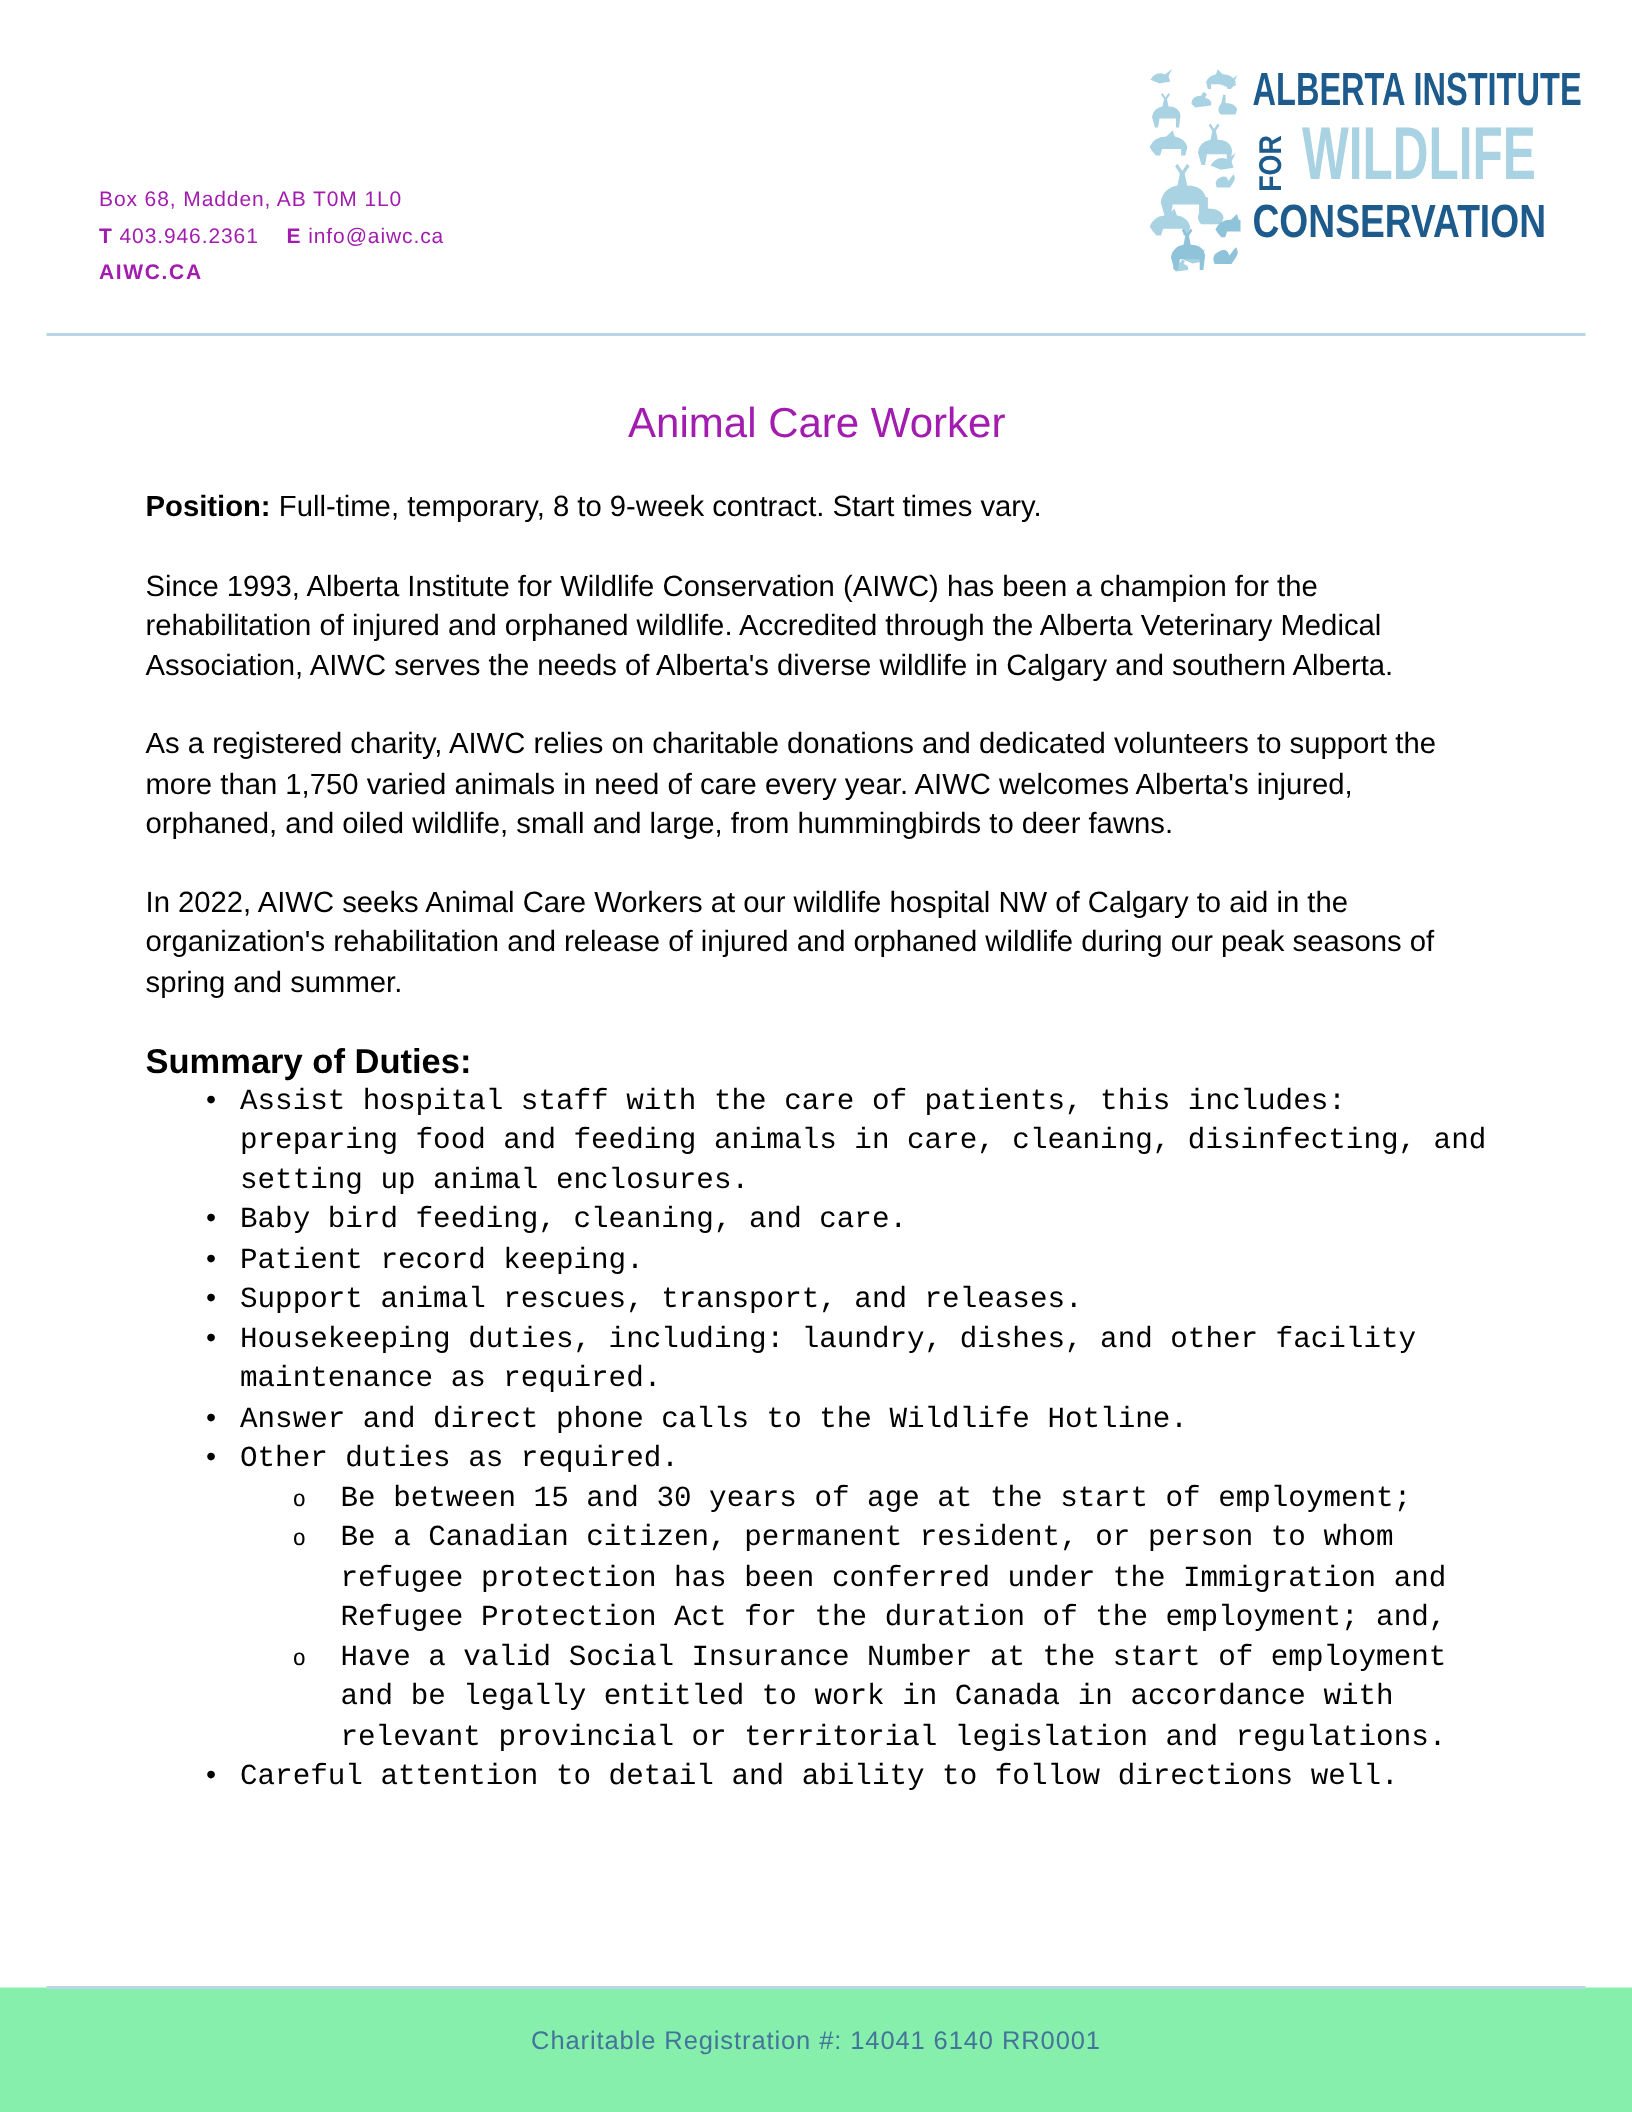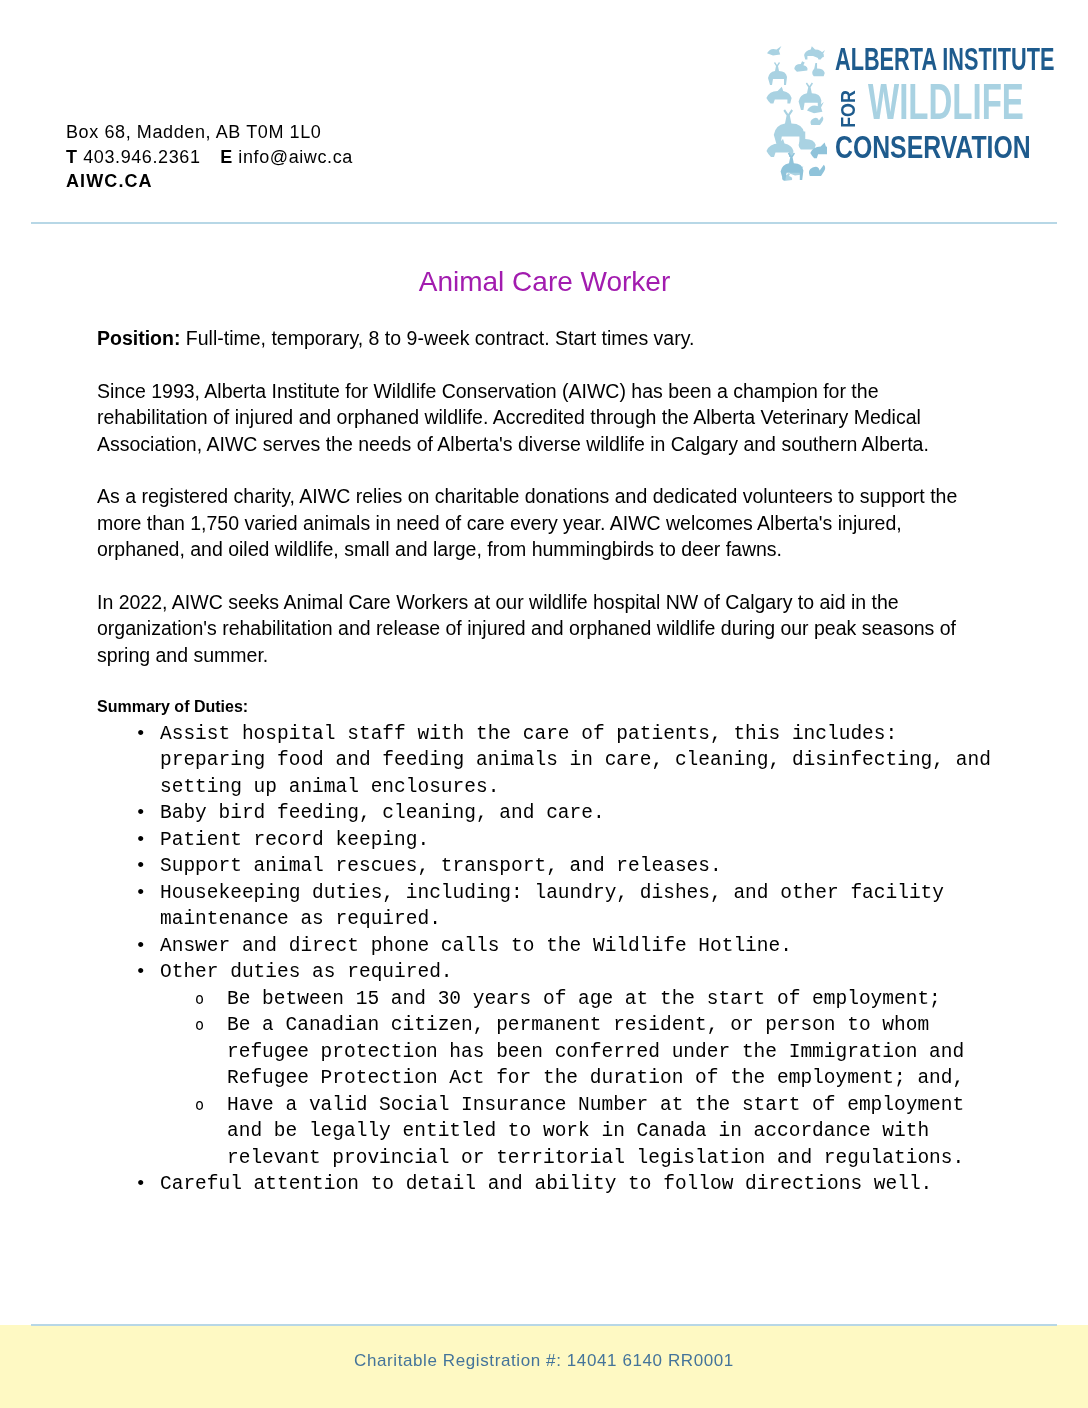--- a/index.html
+++ b/index.html
@@ -5,21 +5,21 @@
   html,body{margin:0;padding:0;}
   body{
     width:1088px;height:1408px;position:relative;overflow:hidden;
     background:#ffffff;color:#000;
     font-family:"Liberation Sans",sans-serif;
   }
   
   .letterhead{position:absolute;left:0;top:0;width:1088px;height:222px;}
   .contact{
     position:absolute;left:66px;top:120px;
-    font-size:18px;line-height:24.5px;color:#000000;letter-spacing:.6px;
+    font-size:14px;line-height:24.5px;color:#a21caf;letter-spacing:.6px;
   }
   .contact .lbl{font-weight:bold;}
   .contact .email{margin-left:14px;}
   .contact .site{font-weight:bold;letter-spacing:1.1px;}
   .logo{position:absolute;left:763px;top:44px;width:272px;height:140px;}
   .logo-mark{position:absolute;left:0;top:0;}
   .logo-text{position:absolute;left:72px;top:0;width:200px;height:140px;font-weight:bold;white-space:nowrap;}
   .lt1{position:absolute;left:0;top:0;font-size:31px;line-height:1;color:#1e5b8d;
        transform:scaleX(.70);transform-origin:left top;}
   .lt-for{position:absolute;left:-12px;top:40px;width:50px;height:50px;}
@@ -29,29 +29,29 @@
   .lt3{position:absolute;left:0;top:88px;font-size:31px;line-height:1;color:#1e5b8d;
        transform:scaleX(.80);transform-origin:left top;}
   
   .rule{position:absolute;left:31px;width:1026px;height:0;border-top:2px solid #b7d7e6;}
   .top-rule{top:222px;}
   
   main{position:absolute;left:97px;top:240px;width:895px;font-size:19.5px;line-height:26.5px;}
   h1.doc-title{font-size:28px;line-height:34px;color:#a21caf;font-weight:normal;text-align:center;margin:25px 0 0;}
   p{margin:26px 0 0;}
   .bold{font-weight:bold;}
-  h2.sec{font-size:16px;line-height:26.5px;font-weight:bold;margin:26px 0 0;}
+  h2.sec{font-size:23px;line-height:26.5px;font-weight:bold;margin:26px 0 0;}
   ul{margin:0;padding:0;list-style:none;}
   li{position:relative;padding-left:63px;font-family:Liberation Mono, monospace;}
   li.lvl1::before{content:"\2022";position:absolute;left:38px;top:0;font-size:19px;}
   li.lvl2{padding-left:130px;}
   li.lvl2::before{content:"o";position:absolute;left:98px;top:0;
       font-family:"DejaVu Sans Mono",monospace;font-size:15px;}
   
-  footer{position:absolute;left:0;top:1325px;width:1088px;height:83px;background:#fef9c3;}
+  footer{position:absolute;left:0;top:1325px;width:1088px;height:83px;background:#86efac;}
   .footer-rule{position:absolute;left:31px;top:-1px;width:1026px;border-top:2px solid #b7d7e6;}
   .footer-text{padding-top:26px;text-align:center;font-size:17px;letter-spacing:.6px;color:#44749a;}
 </style>
 </head>
 <body>
 
 <header class="letterhead">
   <div class="contact">
     <div>Box 68, Madden, AB T0M 1L0</div>
     <div>

